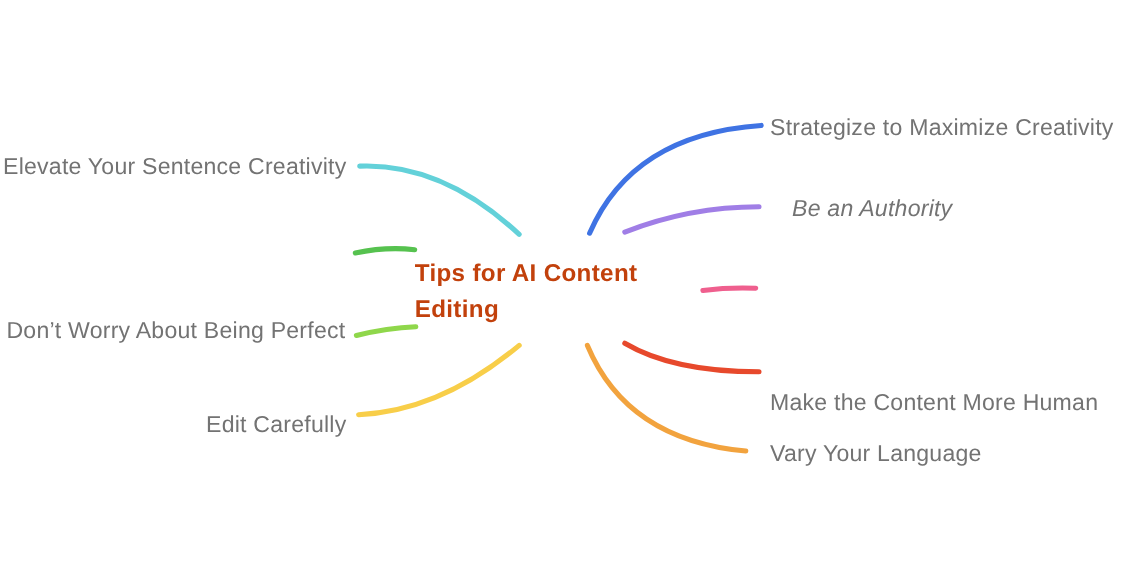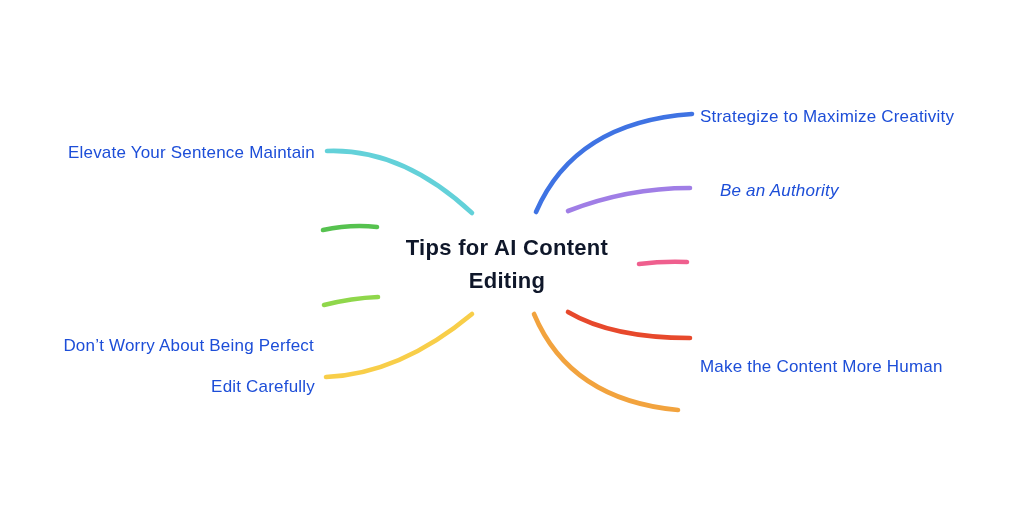--- a/index.html
+++ b/index.html
@@ -20,38 +20,37 @@
     width: 1024px;
     height: 511px;
   }
   svg.connectors path {
     fill: none;
     stroke-width: 4.6;
     stroke-linecap: round;
   }
   .node-label {
     position: absolute;
-    font-size: 17px;
-    color: #1d4ed8;
+    font-size: 21px;
+    color: #737373;
     white-space: nowrap;
     letter-spacing: 0.2px;
     line-height: 1;
     transform: translateY(-50%);
     cursor: default;
   }
   .node-label.left { text-align: right; }
   .center-topic {
     position: absolute;
     left: 377px;
     top: 231px;
     width: 260px;
-    text-align: center;
     font-size: 22px;
     font-weight: bold;
-    color: #0f172a;
+    color: #c2410c;
     line-height: 33px;
     letter-spacing: 0.3px;
     cursor: default;
   }
 </style>
 </head>
 <body>
 
 <div class="canvas">
 
@@ -62,21 +61,22 @@
     <path d="M326,377 Q400,374 472,314" stroke="#f8ce49"></path>
     <path d="M536,212 Q575,122 692,114" stroke="#3f73e3"></path>
     <path d="M568,211 Q627,188 690,188" stroke="#a07ee6"></path>
     <path d="M639,264 Q663,261 687,262" stroke="#ef5f8e"></path>
     <path d="M568,312 Q612,338 690,338" stroke="#e7492c"></path>
     <path d="M534,314 Q570,400 678,410" stroke="#f2a33e"></path>
   </svg>
 
   <div class="center-topic">Tips for AI Content Editing</div>
 
-  <div class="node-label left" style="right:709px; top:152px;">Elevate Your Sentence Maintain</div>
-  <div class="node-label left" style="right:710px; top:301px;margin-top:44px;">Don’t Worry About Being Perfect</div>
+  <div class="node-label left" style="right:709px; top:152px;">Elevate Your Sentence Creativity</div>
+  <div class="node-label left" style="right:710px; top:301px;">Don’t Worry About Being Perfect</div>
   <div class="node-label left" style="right:709px; top:386px;">Edit Carefully</div>
 
   <div class="node-label right" style="left:700px; top:116px;">Strategize to Maximize Creativity</div>
   <div class="node-label right" style="left:720px; top:190px;font-style:italic;">Be an Authority</div>
   <div class="node-label right" style="left:700px; top:339px;margin-top:27px;">Make the Content More Human</div>
+  <div class="node-label right" style="left:700px; top:413px;">Vary Your Language</div>
 
 </div>
 
 </body></html>

